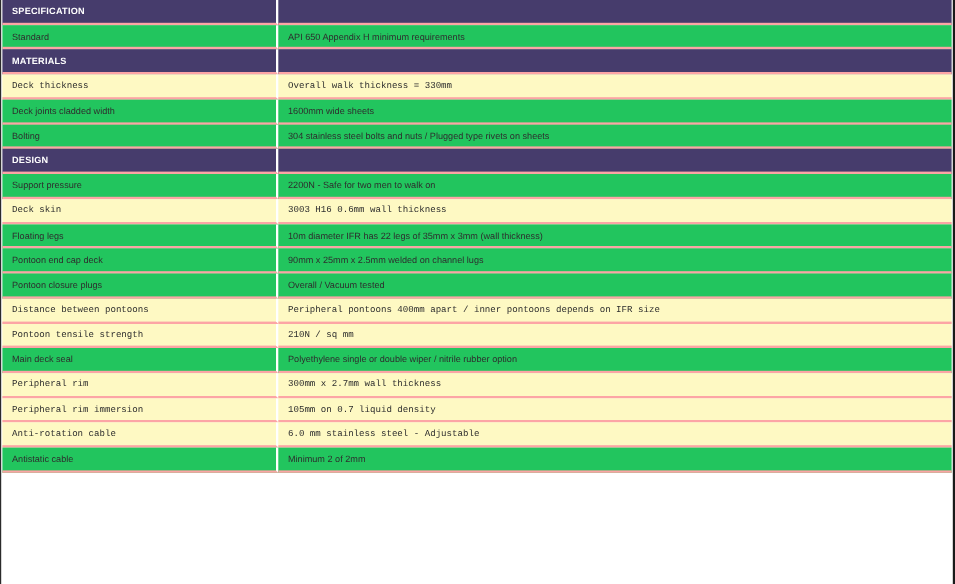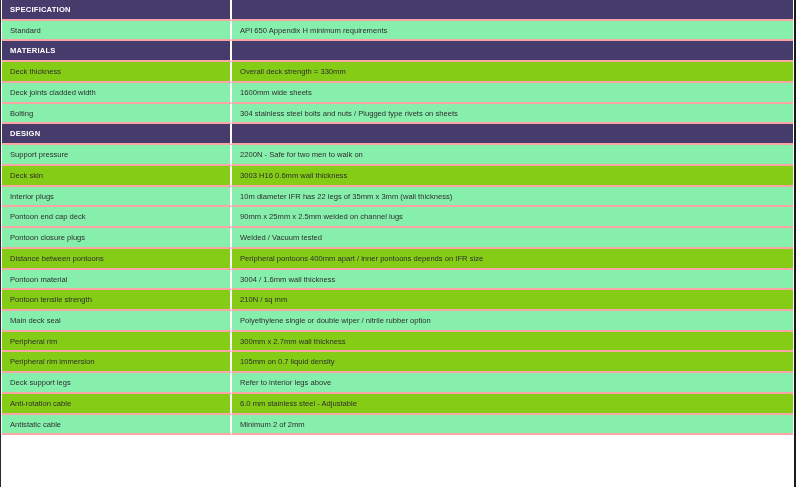--- a/index.html
+++ b/index.html
@@ -40,22 +40,22 @@
     border-bottom: 2px solid #fca5a5;
   }
   .spec-table td.col-label { width: 220px; border-right: 2px solid #ffffff; }
   .spec-table td.col-value { width: auto; }
   .spec-table tr.section td {
     background: #463c6c;
     color: #ffffff;
     font-weight: bold;
     letter-spacing: 0.2px;
   }
-  .spec-table tr.dark td { background: #86efac; }
-  .spec-table tr.light td { background: #84cc16; }
+  .spec-table tr.dark td { background: #22c55e; }
+  .spec-table tr.light td { background: #fef9c3; font-family: Liberation Mono, monospace; }
 </style>
 </head>
 <body>
 
 <div class="frame-left"></div>
 <div class="frame-right"></div>
 
 <table class="spec-table">
   <tbody>
 
@@ -67,21 +67,21 @@
       <td class="col-label">Standard</td>
       <td class="col-value">API 650 Appendix H minimum requirements</td>
     </tr>
 
     <tr class="section">
       <td class="col-label">MATERIALS</td>
       <td class="col-value"></td>
     </tr>
     <tr class="light">
       <td class="col-label">Deck thickness</td>
-      <td class="col-value">Overall deck strength = 330mm</td>
+      <td class="col-value">Overall walk thickness = 330mm</td>
     </tr>
     <tr class="dark">
       <td class="col-label">Deck joints cladded width</td>
       <td class="col-value">1600mm wide  sheets</td>
     </tr>
     <tr class="dark">
       <td class="col-label">Bolting</td>
       <td class="col-value">304 stainless steel bolts and nuts / Plugged  type rivets on sheets</td>
     </tr>
 
@@ -91,59 +91,51 @@
     </tr>
     <tr class="dark">
       <td class="col-label">Support pressure</td>
       <td class="col-value">2200N  - Safe for two men to walk on</td>
     </tr>
     <tr class="light">
       <td class="col-label">Deck skin</td>
       <td class="col-value">3003 H16 0.6mm wall  thickness</td>
     </tr>
     <tr class="dark">
-      <td class="col-label">Interior plugs</td>
+      <td class="col-label">Floating legs</td>
       <td class="col-value">10m diameter IFR has 22 legs of 35mm x 3mm  (wall thickness)</td>
     </tr>
     <tr class="dark">
       <td class="col-label">Pontoon end cap deck</td>
       <td class="col-value">90mm x 25mm x 2.5mm welded  on channel lugs</td>
     </tr>
     <tr class="dark">
       <td class="col-label">Pontoon closure plugs</td>
-      <td class="col-value">Welded / Vacuum tested</td>
+      <td class="col-value">Overall / Vacuum tested</td>
     </tr>
     <tr class="light">
       <td class="col-label">Distance between  pontoons</td>
       <td class="col-value">Peripheral  pontoons 400mm apart / inner pontoons depends  on IFR size</td>
-    </tr>
-    <tr class="dark">
-      <td class="col-label">Pontoon material</td>
-      <td class="col-value">3004 / 1.6mm wall thickness</td>
     </tr>
     <tr class="light">
       <td class="col-label">Pontoon tensile strength</td>
       <td class="col-value">210N /  sq  mm</td>
     </tr>
     <tr class="dark">
       <td class="col-label">Main  deck seal</td>
       <td class="col-value">Polyethylene single or double wiper  / nitrile rubber  option</td>
     </tr>
     <tr class="light">
       <td class="col-label">Peripheral  rim</td>
       <td class="col-value">300mm x 2.7mm wall  thickness</td>
     </tr>
     <tr class="light">
       <td class="col-label">Peripheral  rim immersion</td>
       <td class="col-value">105mm on 0.7 liquid  density</td>
     </tr>
-    <tr class="dark">
-      <td class="col-label">Deck support legs</td>
-      <td class="col-value">Refer to interior legs above</td>
-    </tr>
     <tr class="light">
       <td class="col-label">Anti-rotation cable</td>
       <td class="col-value">6.0  mm stainless steel    - Adjustable</td>
     </tr>
     <tr class="dark">
       <td class="col-label">Antistatic cable</td>
       <td class="col-value">Minimum 2 of 2mm</td>
     </tr>
   </tbody>
 </table>

